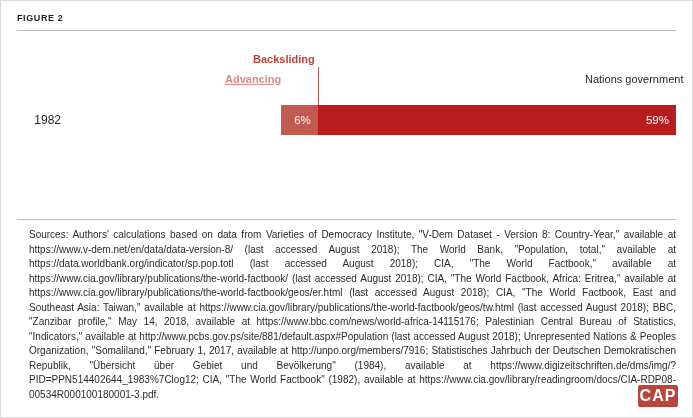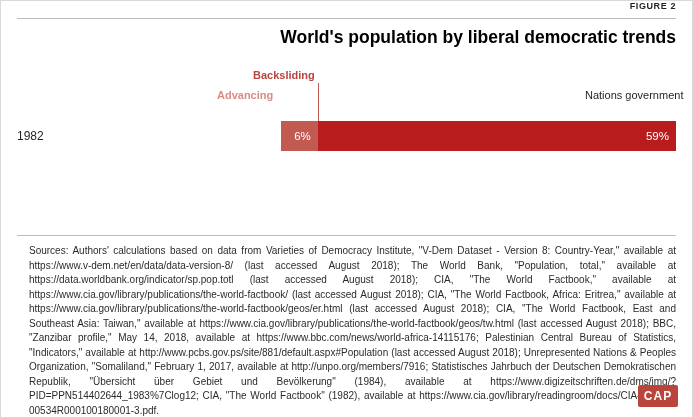--- a/index.html
+++ b/index.html
@@ -18,22 +18,21 @@
     position: relative;
     width: 693px;
     height: 418px;
     box-sizing: border-box;
     border: 1px solid #d9d9d9;
     background: #ffffff;
   }
 
   
   .header {
-    padding: 0 16px 0 16px;
-    text-align: right;
+    padding: 12px 16px 0 16px;
   }
   .figure-label {
     font-size: 9px;
     font-weight: bold;
     letter-spacing: 0.6px;
     color: #231f20;
     margin-bottom: 7px;
   }
   .rule-top {
     height: 1px;
@@ -73,21 +72,21 @@
     right: 0;
     height: 30px;
   }
   .bar-row.r1982 { top: 0px; }
   .bar-row.r2017 { top: 50px; }
 
   .row-label {
     position: absolute;
     left: -52px;
     width: 44px;
-    text-align: left;
+    text-align: right;
     font-size: 12px;
     color: #231f20;
     line-height: 30px;
   }
   .seg {
     position: absolute;
     top: 0;
     height: 30px;
     line-height: 30px;
     font-size: 11.5px;
@@ -149,44 +148,43 @@
   
   .logo {
     position: absolute;
     right: 14px;
     bottom: 10px;
     width: 40px;
     height: 22px;
     background: #b9453c;
     border-radius: 2px;
     color: #ffffff;
-    font-size: 12px;
+    font-size: 16px;
     font-weight: bold;
     letter-spacing: 1px;
     text-align: center;
     line-height: 22px;
   }
 </style>
 </head>
 <body>
 
 <div class="page">
 
   <div class="header">
     <div class="figure-label">FIGURE 2</div>
     <div class="rule-top"></div>
-    <h1 class="title">World's population by liberal democratic trends</h1>
   </div>
 
   <div class="chart">
 
     <div class="ann backsliding-lbl" style="left: 236px;">Backsliding</div>
     <div class="leader" style="left: 301px; top: 14px; height: 38px;"></div>
 
-    <div class="ann advancing-lbl" style="left: 200px;">Advancing</div>
+    <div class="ann advancing-lbl" style="left: 208px; text-decoration: underline;">Advancing</div>
 
     <div class="ann stable-lbl" style="left: 568px;">Nations government</div>
 
     <div class="plot">
 
       <div class="bar-row r1982">
         <div class="row-label">1982</div>
         <div class="seg backsliding" style="left: 35%; width: 6%;">
           <span class="val">6%</span>
         </div>

